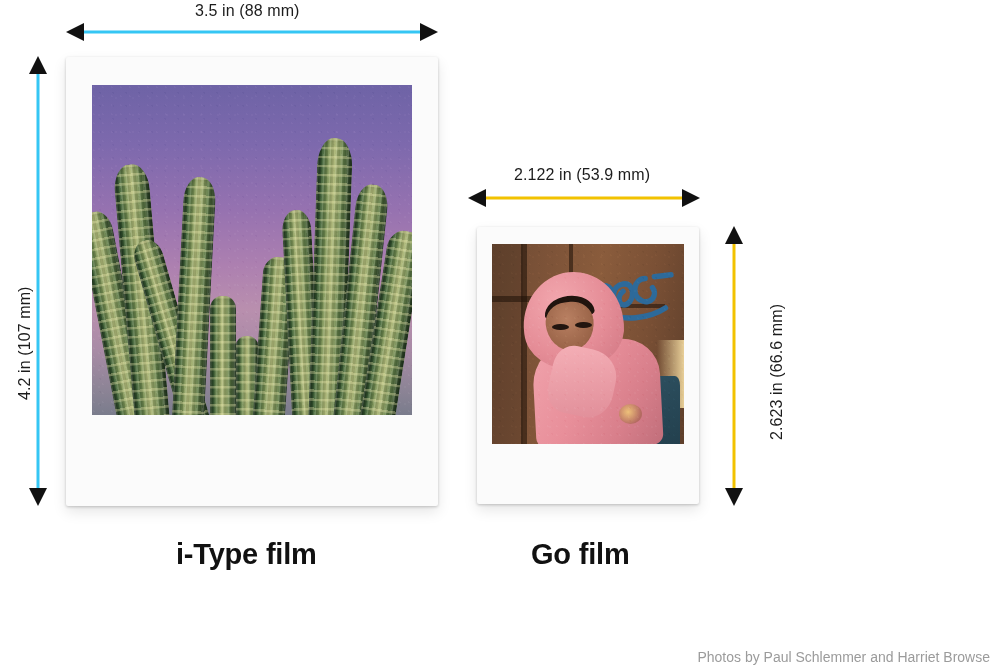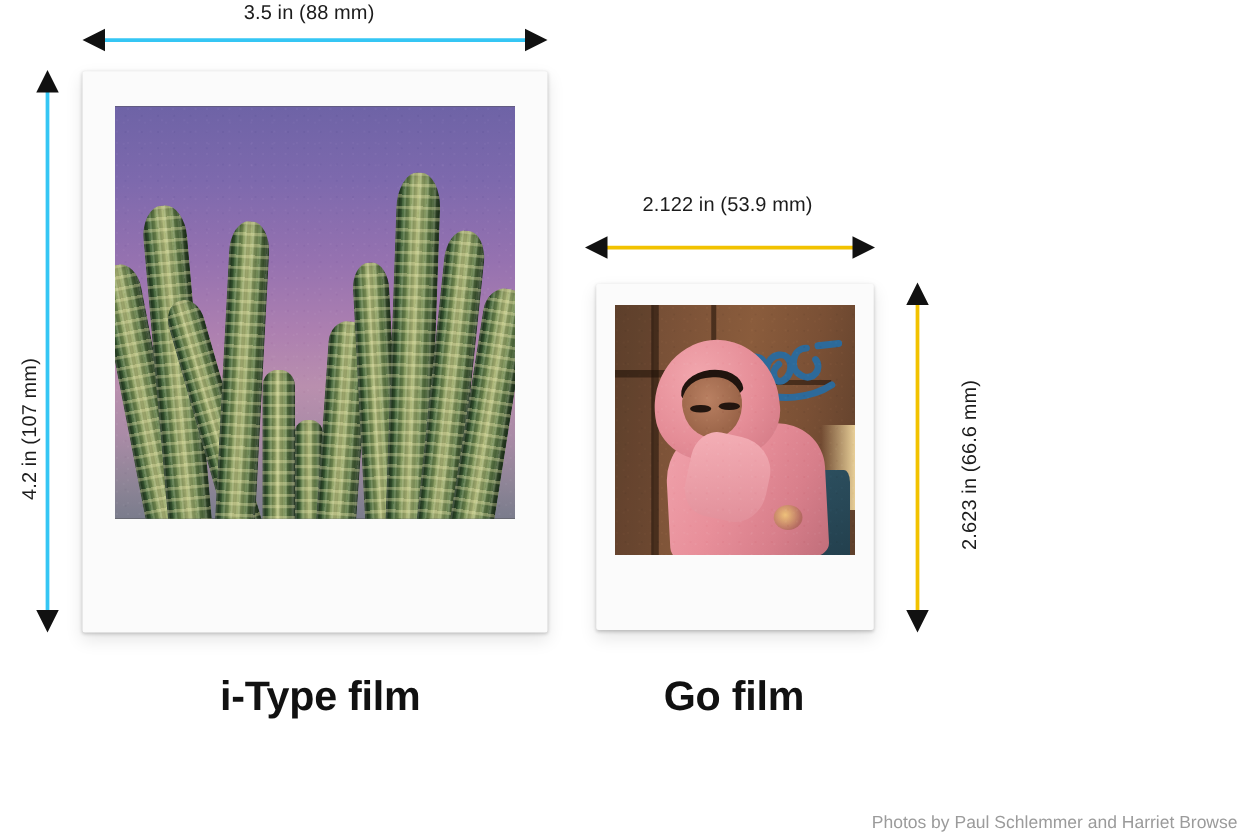--- a/index.html
+++ b/index.html
@@ -155,21 +155,21 @@
   .stud{
     position:absolute;right:22%;bottom:10%;width:12%;height:10%;
     background:radial-gradient(circle at 40% 40%, rgba(240,200,120,.9), rgba(150,90,60,.5) 70%);
     border-radius:50%;
     filter:blur(.4px);
   }
 
   
   .caption{
     position:absolute;
-    font-size:33px;
+    font-size:29px;
     font-weight:bold;
     color:#111111;
     white-space:nowrap;
     letter-spacing:-.2px;
   }
 
   .credit{
     position:absolute;
     right:10px;bottom:6px;
     font-size:14px;
@@ -249,21 +249,21 @@
             <div class="ribs"></div>
             <div class="spines"></div>
           </div>
         <div class="grain"></div>
       </div>
     </div>
   </div>
 
   <div class="caption" style="left:176px;top:538px;">i-Type film</div>
 
-  <div class="dim-label" style="left:514px;top:156px;">2.122 in (53.9 mm)</div>
+  <div class="dim-label" style="left:514px;top:166px;">2.122 in (53.9 mm)</div>
 
   <div class="arrow" style="left:468px;top:188px;">
     <svg width="232" height="20" viewBox="0 0 232 20">
       <line x1="14" y1="10" x2="218" y2="10" stroke="#f2c200" stroke-width="3"></line>
       <polygon points="0,10 18,1 18,19" fill="#111111"></polygon>
       <polygon points="232,10 214,1 214,19" fill="#111111"></polygon>
     </svg>
   </div>
 
   <div class="dim-label vert" style="left:768px;top:440px;">2.623 in (66.6 mm)</div>

